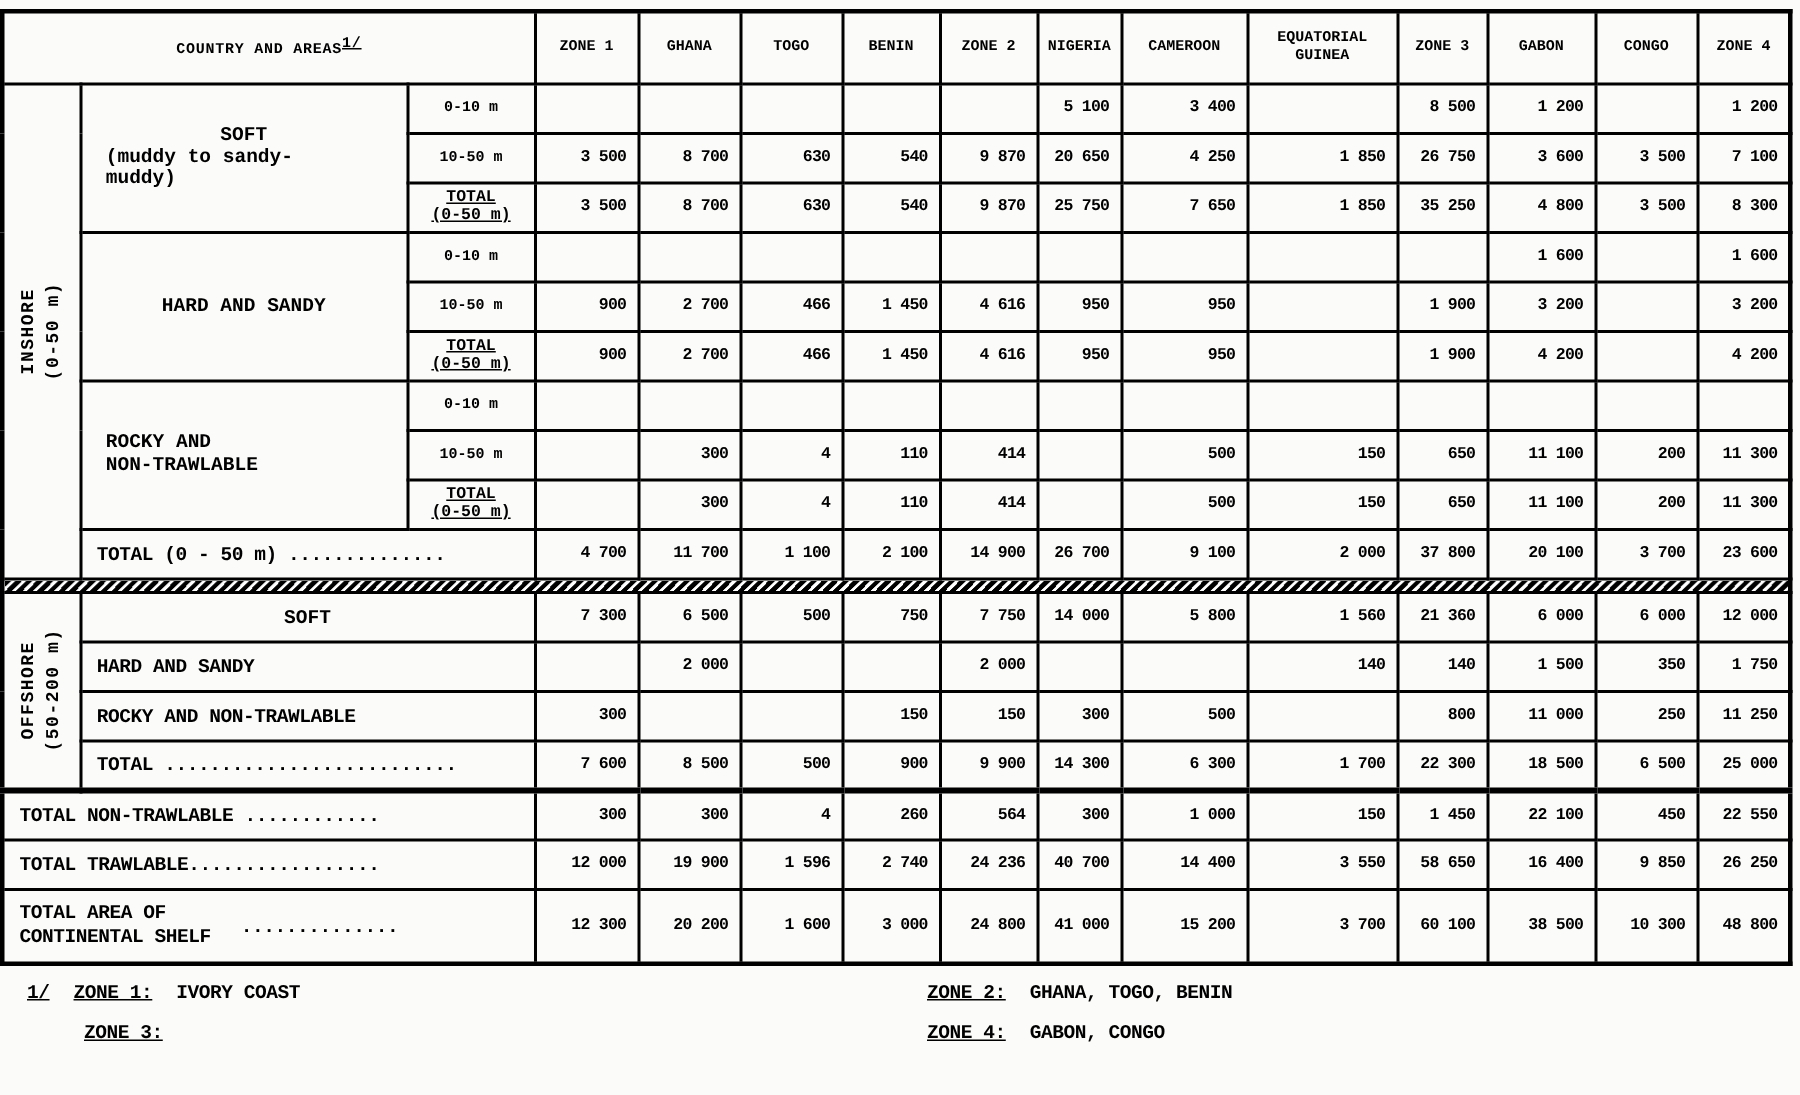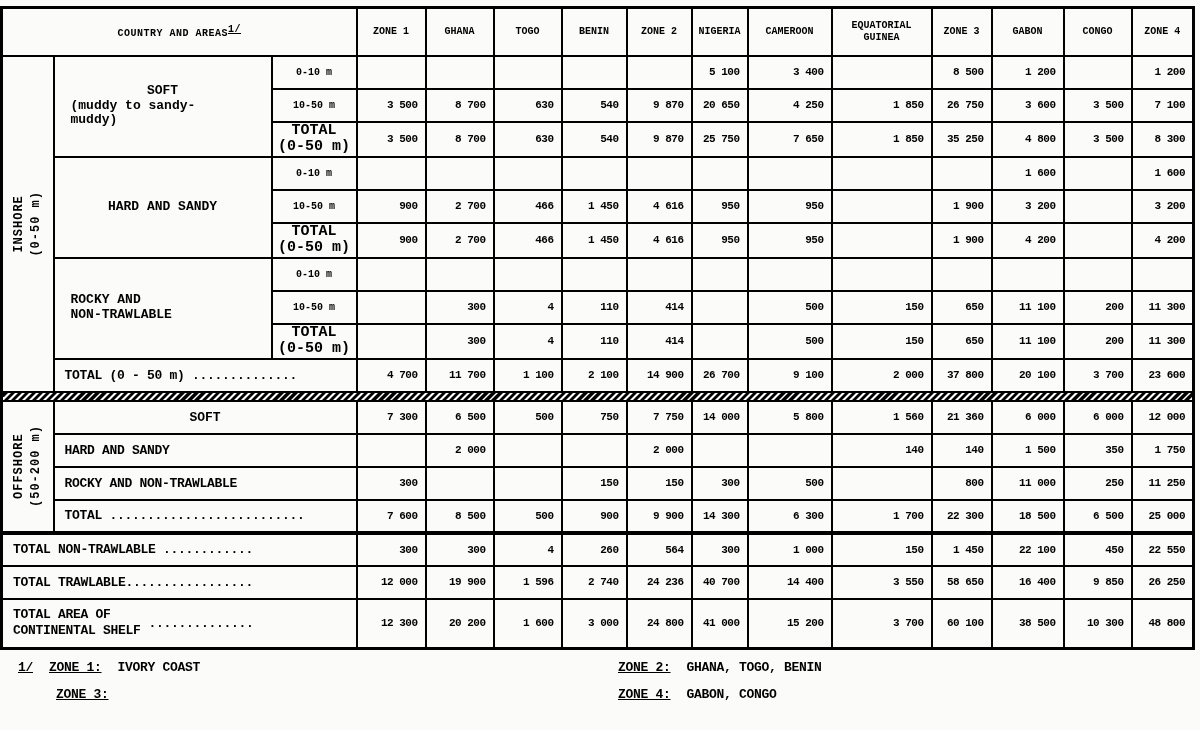--- a/index.html
+++ b/index.html
@@ -14,31 +14,31 @@
   th.corner{font-size:13px;letter-spacing:.5px;}
   sup.u{text-decoration:underline;font-size:10px;}
   .n{font-size:11px;text-align:right;padding-right:7px;letter-spacing:-.5px;}
   .vert{border-right:2px solid #000;}
   .vert div{writing-mode:vertical-rl;transform:rotate(180deg);margin:0 auto;
     font-size:12px;line-height:1.4;text-align:center;letter-spacing:1px;}
   .catlbl{font-size:13px;text-align:left;line-height:1.15;white-space:normal;}
   .catlbl .c{text-align:center;display:block;}
   .catlbl .l{display:block;padding-left:14px;}
   .depth{font-size:10px;text-align:center;}
-  .depth .sm{display:block;font-size:15px;line-height:1.1;}
+  .depth .sm{display:block;font-size:11px;line-height:1.1;text-decoration:underline;}
   th.rowlbl{font-size:13px;text-align:left;padding-left:10px;letter-spacing:-.3px;}
   th.ctr{font-size:13px;text-align:center;}
   tr.dsh th,tr.dsh td{border-top:1px dashed #333;}
   tr.sld th,tr.sld td{border-top:2px solid #000;}
   tr.hvy th,tr.hvy td{border-top:4px solid #000;}
   tr.hatch{height:9px;}
   tr.hatch td{padding:0;border-top:2px solid #000;border-bottom:2px solid #000;
     background:repeating-linear-gradient(135deg,#000 0 3px,#fff 3px 5px);}
   tr.area{height:50px;}
-  .arealbl{display:flex;align-items:center;gap:8px;}
+  .arealbl{display:flex;align-items:center;gap:20px;}
   .arealbl .two{line-height:1.25;}
   .arealbl .two span{display:block;}
   .fn{margin:10px 0 0 18px;font-size:13px;letter-spacing:-.3px;}
   .fn-row{display:grid;grid-template-columns:600px auto;margin-bottom:12px;}
   .fn-cell{display:flex;gap:16px;}
   .fn-cell .zl{text-decoration:underline;}
   .indent{padding-left:38px;}
 </style>
 </head>
 <body>

